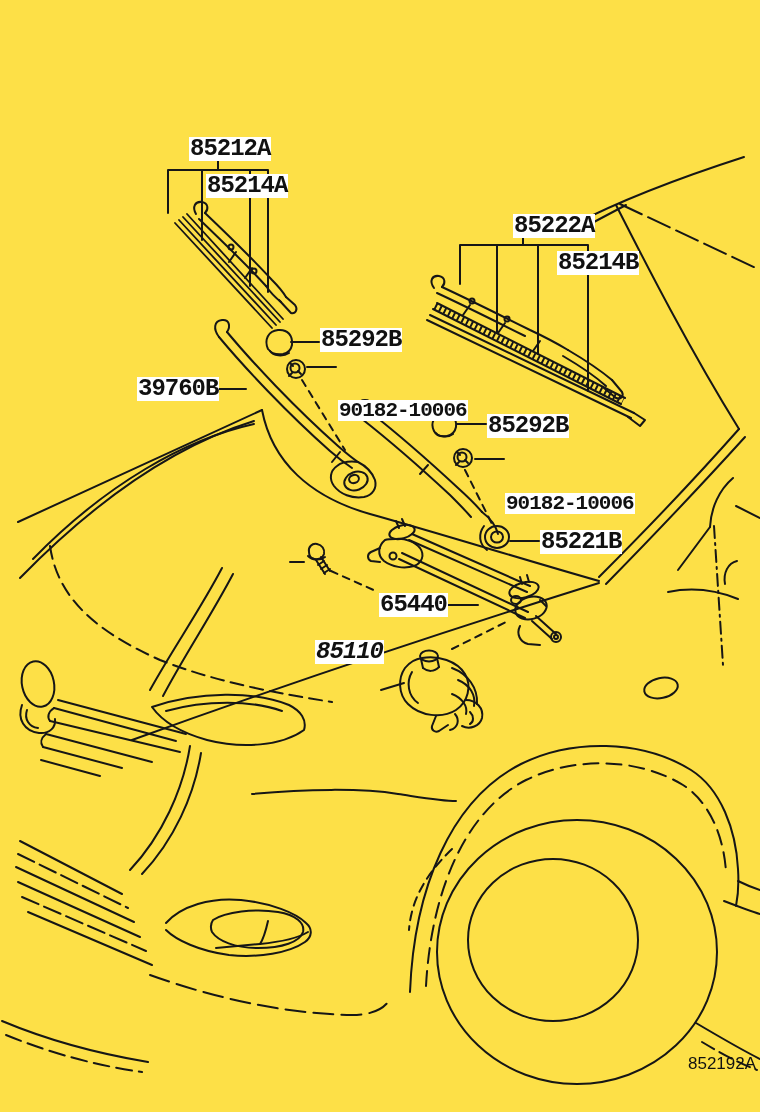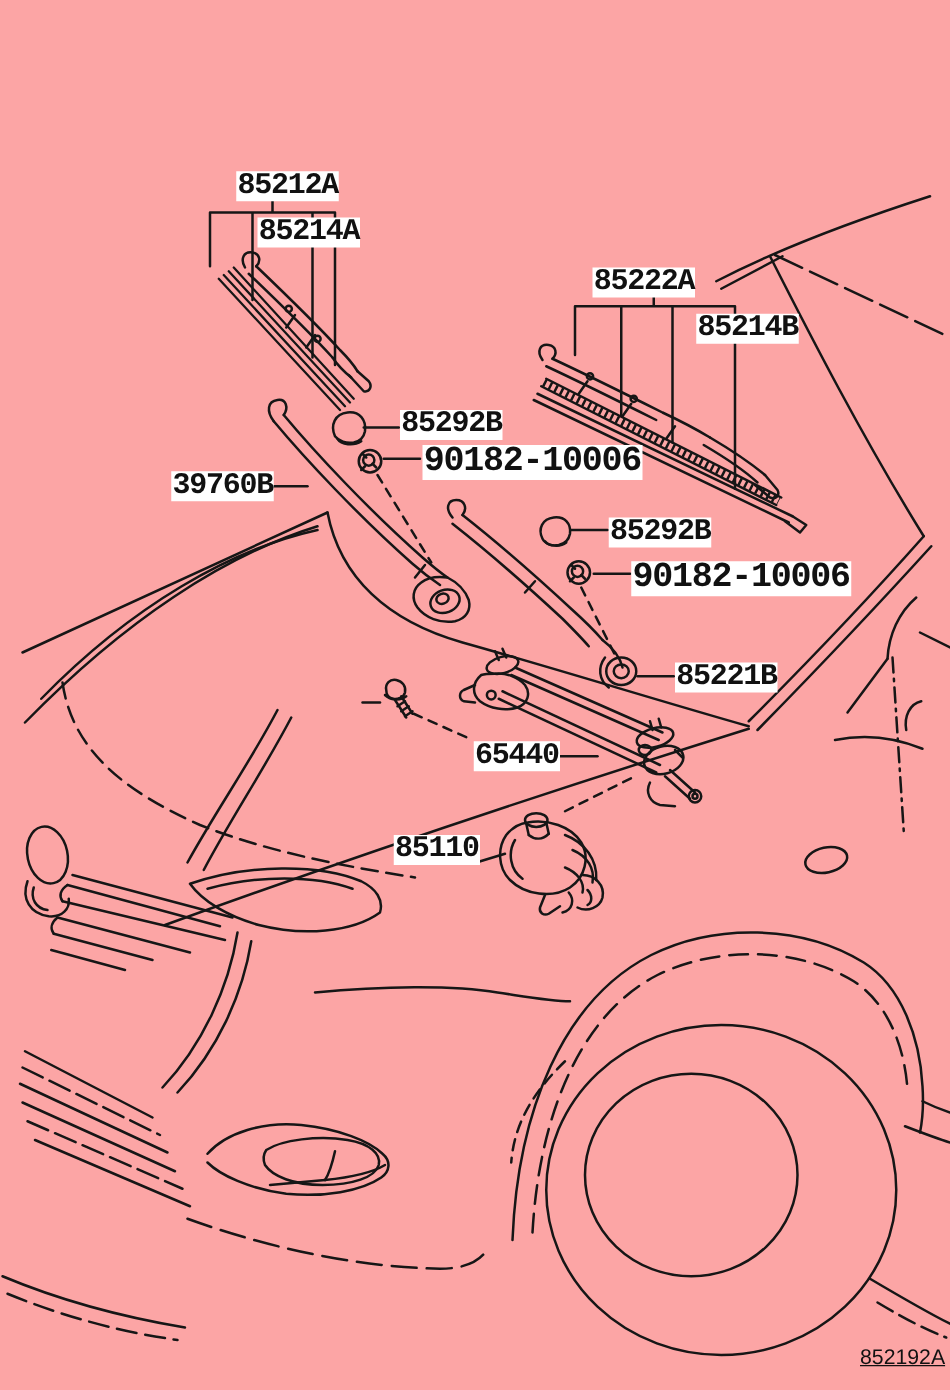--- a/index.html
+++ b/index.html
@@ -1,36 +1,36 @@
 <!DOCTYPE html>
 <html><head>
 <meta charset="utf-8">
 <style>
   html,body{margin:0;padding:0;background:#ffffff;}
   .stage{
     position:relative;
     width:760px;height:1112px;
-    background:#fca5a5;
+    background:#fde047;
     overflow:hidden;
     font-family:"Liberation Mono","DejaVu Sans Mono",monospace;
   }
   .stage svg{position:absolute;left:0;top:0;}
   .part-label{
     position:absolute;
     font-weight:bold;
     font-size:24px;
     line-height:1.0;
     letter-spacing:-1px;
     color:#111;
     background:#ffffff;
     padding:0 1px;
     white-space:nowrap;
     cursor:default;
   }
-  .part-label.small{font-size:28px;}
+  .part-label.small{font-size:21px;margin-top:44px;}
   .figure-code{
     position:absolute;
     font-family:"Liberation Sans","DejaVu Sans",sans-serif;
     font-weight:400;
     font-size:17px;
     letter-spacing:0;
     color:#111;
   }
 </style>
 </head>
@@ -265,25 +265,25 @@
       <path d="M302,380 L345,450" stroke-dasharray="7 6"></path>
       <path d="M465,470 L493,526" stroke-dasharray="7 6"></path>
       <path d="M331,571 L378,592" stroke-dasharray="7 6"></path>
       <path d="M452,649 L506,622" stroke-dasharray="7 6"></path>
     </g>
   </g>
 </svg>
 
   <div class="part-label" style="left:189px;top:137px;">85212A</div>
   <div class="part-label" style="left:166px;top:174px;margin-left:40px;">85214A</div>
-  <div class="part-label" style="left:474px;top:214px;">85222A</div>
+  <div class="part-label" style="left:513px;top:214px;">85222A</div>
   <div class="part-label" style="left:557px;top:251px;">85214B</div>
   <div class="part-label" style="left:320px;top:328px;">85292B</div>
   <div class="part-label small" style="left:338px;top:356px;">90182-10006</div>
   <div class="part-label" style="left:137px;top:377px;">39760B</div>
   <div class="part-label" style="left:487px;top:414px;">85292B</div>
   <div class="part-label small" style="left:505px;top:449px;">90182-10006</div>
   <div class="part-label" style="left:540px;top:530px;">85221B</div>
   <div class="part-label" style="left:379px;top:593px;">65440</div>
-  <div class="part-label" style="left:315px;top:668px;">85110</div>
-
-  <div class="figure-code" style="left:688px;top:1076px;text-decoration:underline;">852192A</div>
+  <div class="part-label" style="left:315px;top:640px;font-style:italic;">85110</div>
+
+  <div class="figure-code" style="left:688px;top:1054px;">852192A</div>
 </div>
 
 </body></html>

